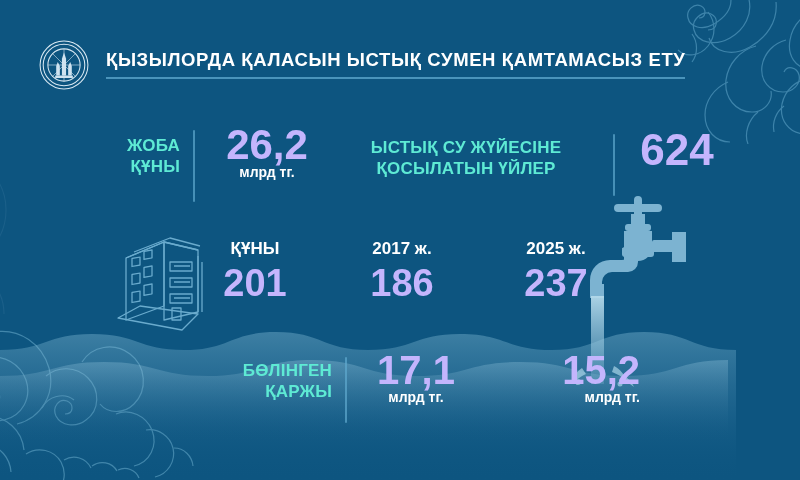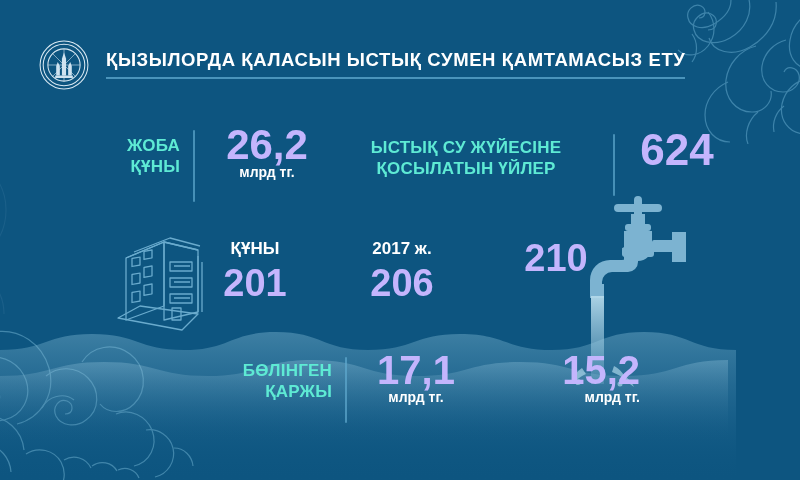--- a/index.html
+++ b/index.html
@@ -342,25 +342,26 @@
 
   <div class="row2">
 
     <div class="c-block c1">
       <div class="cap">ҚҰНЫ</div>
       <div class="value">201</div>
     </div>
 
     <div class="c-block c2">
       <div class="cap">2017 ж.</div>
-      <div class="value">206</div>
+      <div class="value">186</div>
     </div>
 
     <div class="c-block c3">
-      <div class="value">210</div>
+      <div class="cap">2025 ж.</div>
+      <div class="value">237</div>
     </div>
   </div>
 
   <div class="row3">
 
     <div class="label r3-label">БӨЛІНГЕН
 ҚАРЖЫ</div>
     <div class="vrule r3-rule"></div>
 
     <div class="r3-val">

